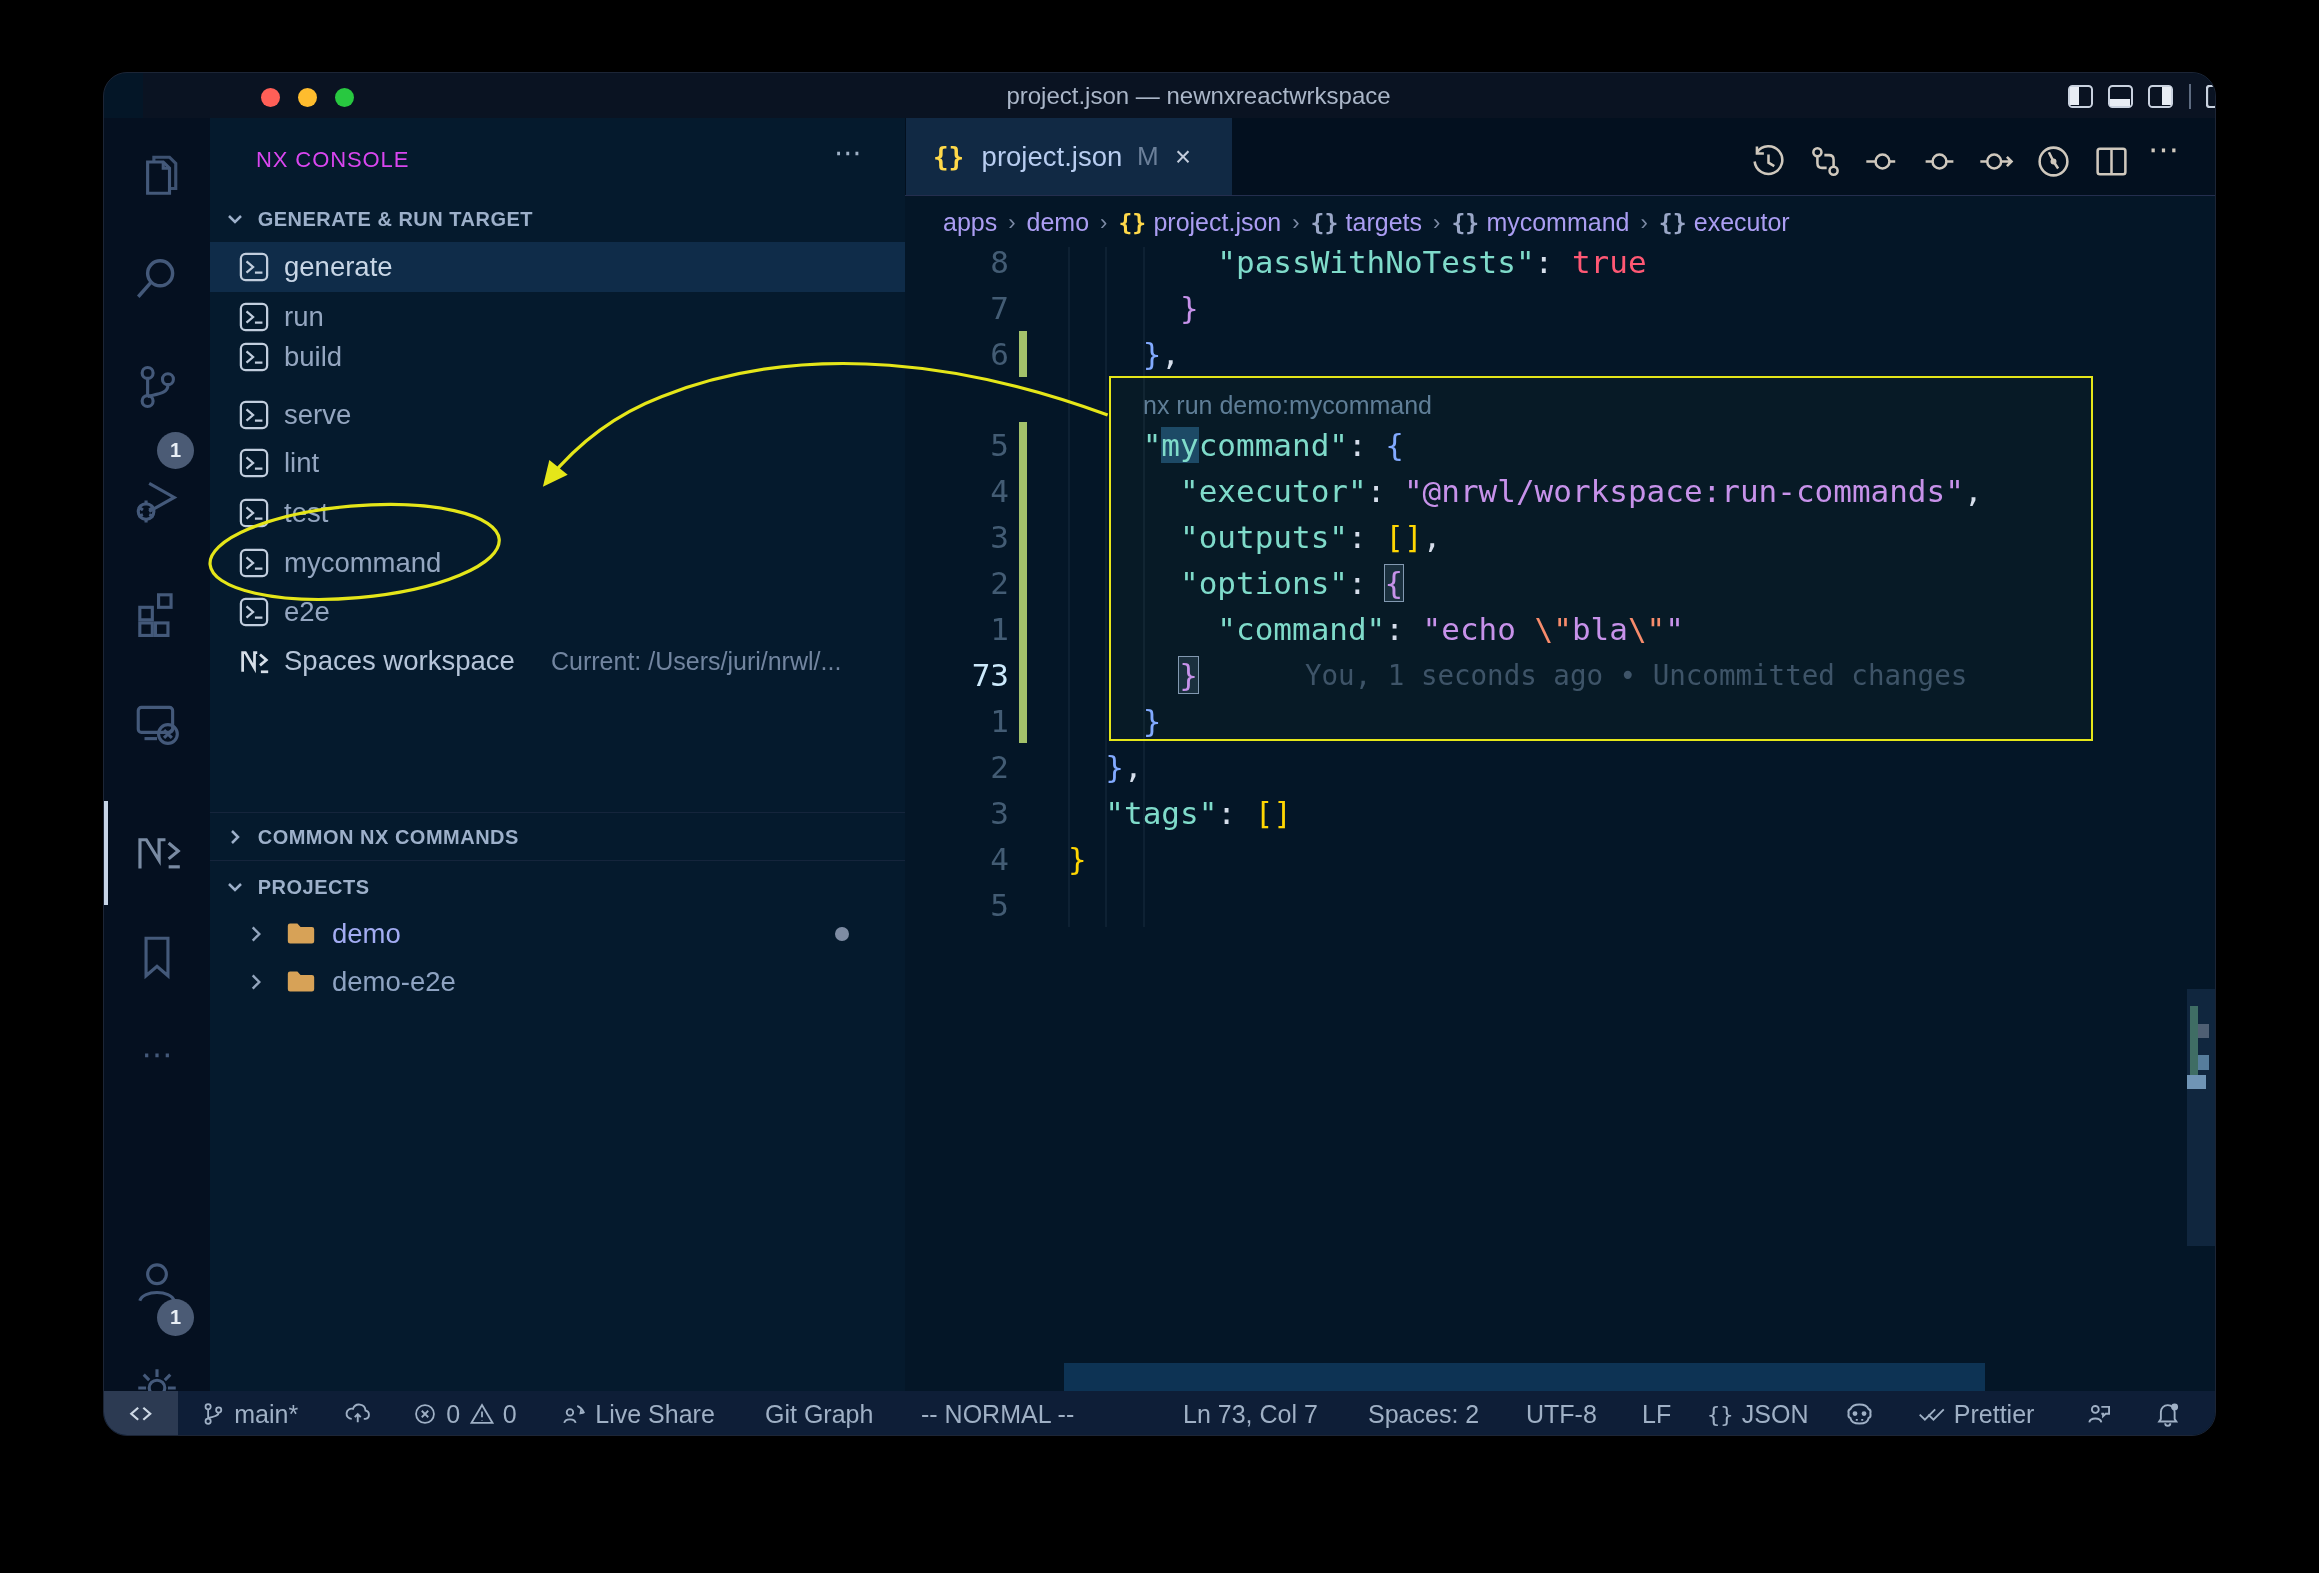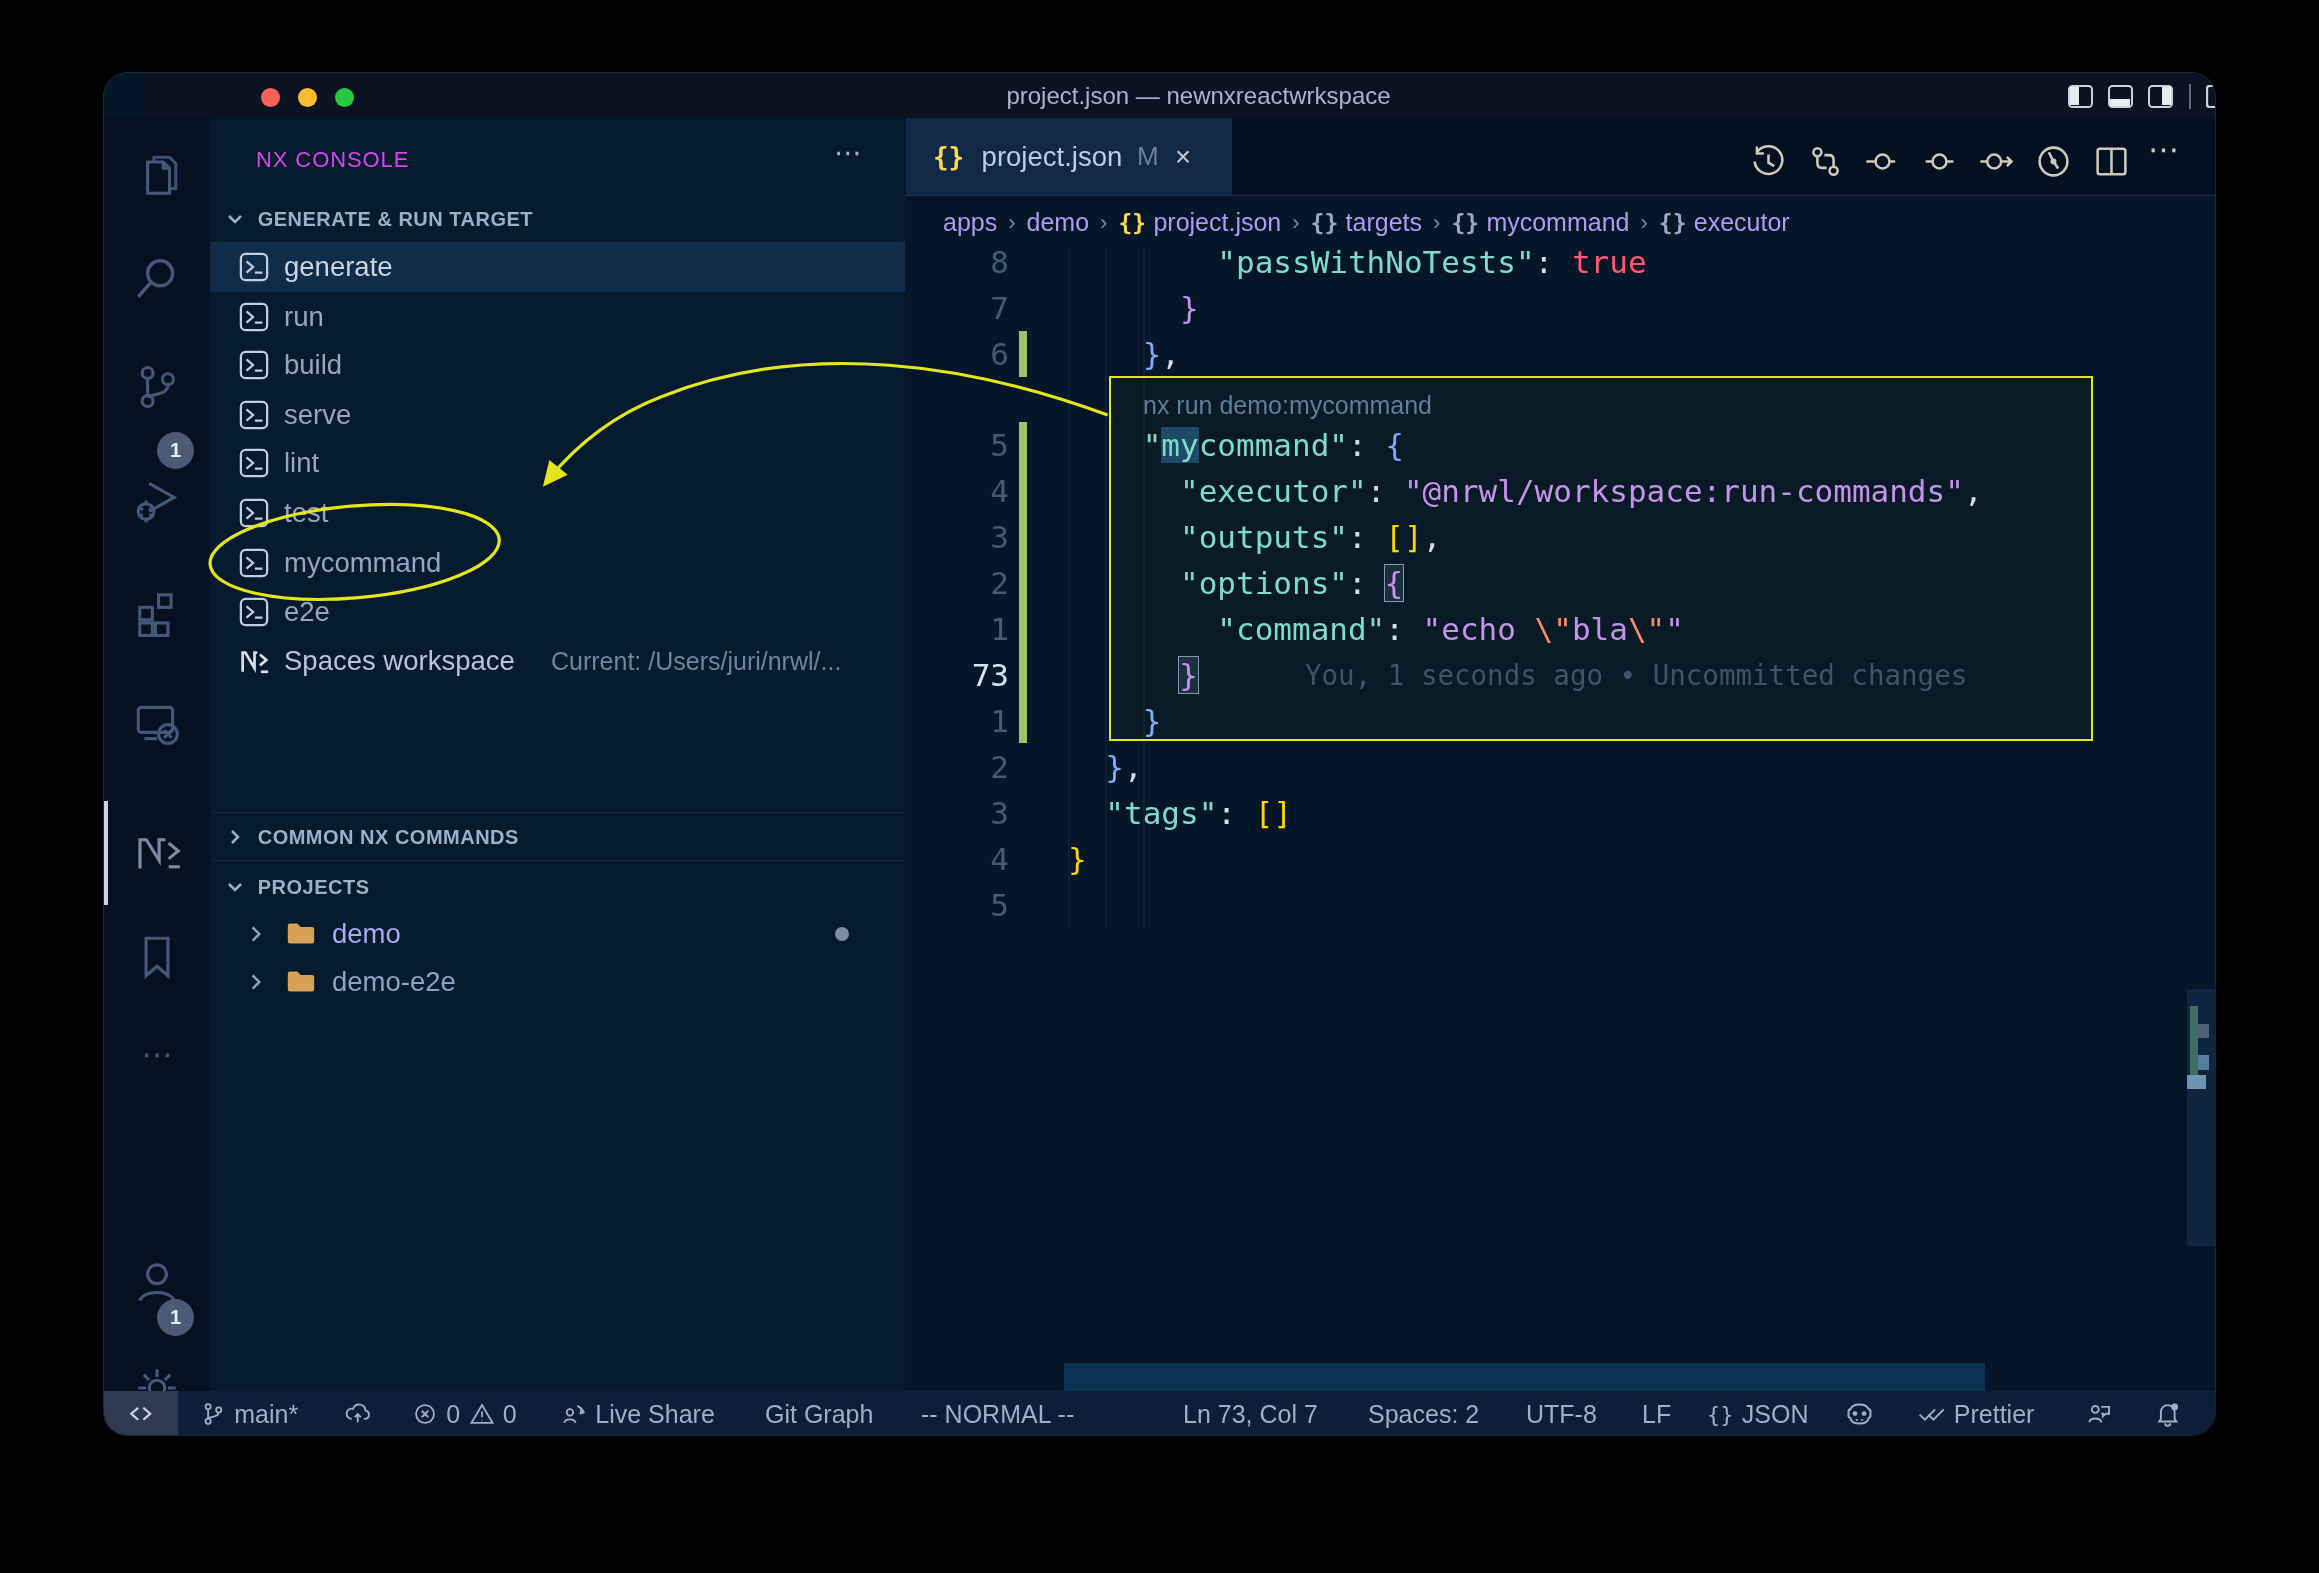--- a/index.html
+++ b/index.html
@@ -204,21 +204,21 @@
     <div class="row hl" style="top:124px">
       <span class="ticon">
             <svg width="30" height="30" viewBox="0 0 32 32" fill="none" stroke="currentColor" stroke-width="2.4">
               <rect x="2" y="2" width="28" height="28" rx="5"></rect>
               <path d="M8 10 l7 6 -7 6"></path>
               <path d="M17 22 h8"></path>
             </svg>
           </span>
       <span class="lbl">generate</span>
     </div>
-    <div class="row" style="top:222px">
+    <div class="row" style="top:214px">
       <span class="ticon">
             <svg width="30" height="30" viewBox="0 0 32 32" fill="none" stroke="currentColor" stroke-width="2.4">
               <rect x="2" y="2" width="28" height="28" rx="5"></rect>
               <path d="M8 10 l7 6 -7 6"></path>
               <path d="M17 22 h8"></path>
             </svg>
           </span>
       <span class="lbl">build</span>
     </div>
     <div class="row" style="top:272px">

